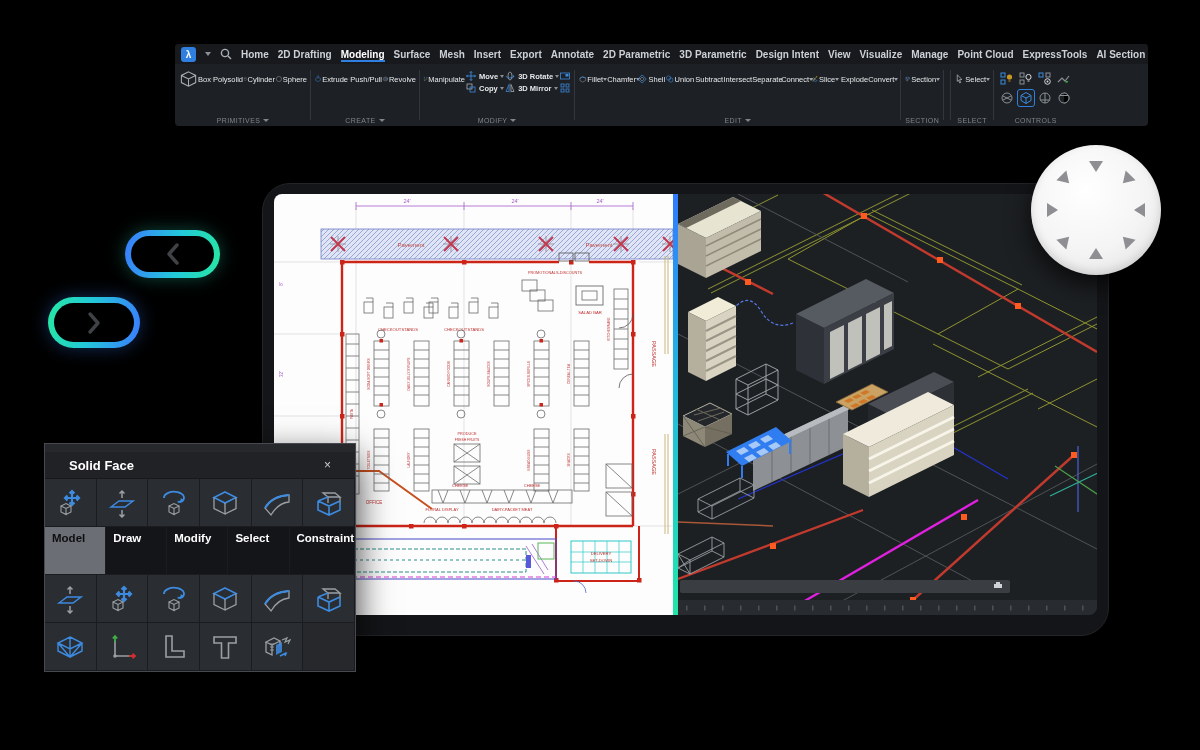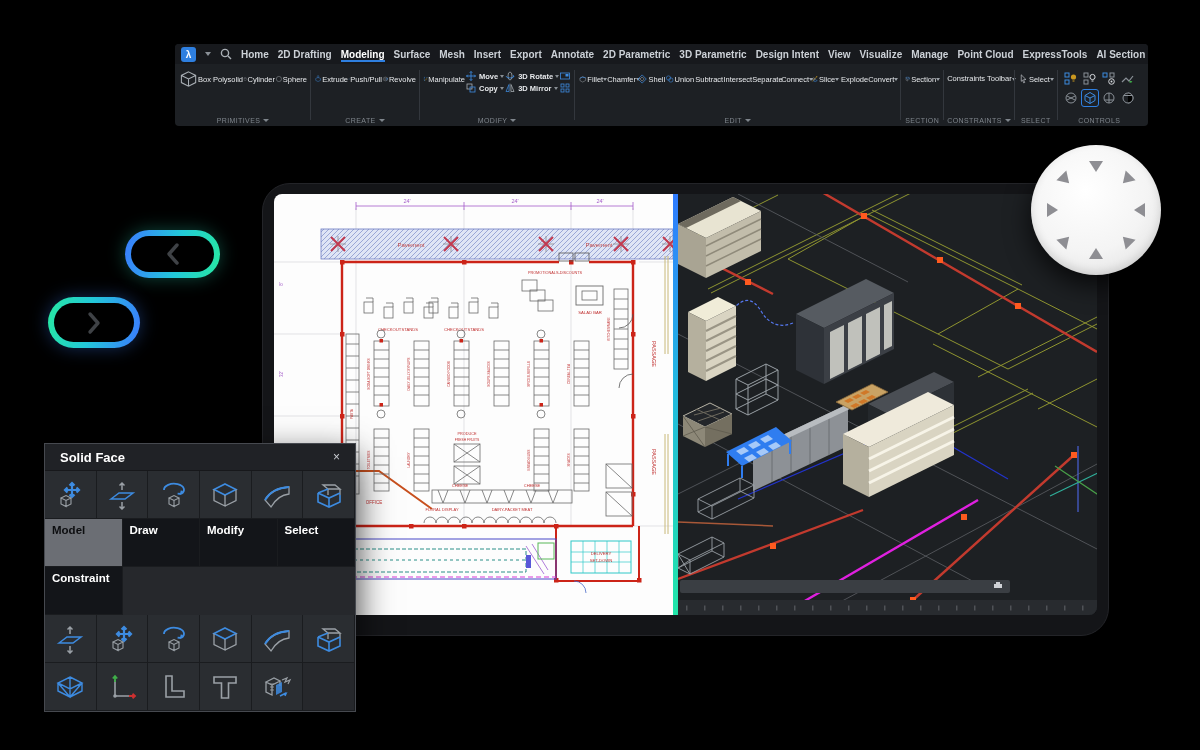--- a/index.html
+++ b/index.html
@@ -63,29 +63,29 @@
   .pill1{left:125px;top:230px;width:95px;height:48px;
     background:linear-gradient(100deg,#3b7bff 0%,#22c8d8 55%,#27e9a2 100%);
     box-shadow:0 0 18px rgba(40,200,170,.35);}
   .pill2{left:48px;top:297px;width:92px;height:51px;
     background:linear-gradient(100deg,#27e9a2 0%,#22c8d8 45%,#3b7bff 100%);
     box-shadow:0 0 18px rgba(60,130,255,.35);}
   
   .sfpanel{position:absolute;left:44px;top:443px;width:310px;background:#26282c;
     border:1px solid #46494f;box-shadow:0 14px 34px rgba(0,0,0,.8);}
   .sf-title{height:26px;display:flex;align-items:center;justify-content:space-between;
-    padding:0 15px;background:#202226;border-bottom:1px solid #17181b;}
+    padding:0 24px;background:#202226;border-bottom:1px solid #17181b;margin-top:8px;}
   .sf-title .t{color:#fff;font-size:13px;font-weight:bold;}
   .sf-close{color:#c9cdd2;font-size:12px;cursor:pointer;line-height:1;}
   .sf-grid{display:grid;grid-template-columns:repeat(6,1fr);}
   .sf-cell{height:47px;display:flex;align-items:center;justify-content:center;
     background:#2a2d31;border-right:1px solid #1a1c1f;border-bottom:1px solid #1a1c1f;cursor:pointer;}
   .sf-cell svg{width:30px;height:30px;}
   .sf-cell.empty{background:#26282c;cursor:default;}
-  .sf-tabs{display:grid;grid-template-columns:repeat(4,1fr);}
+  .sf-tabs{display:grid;grid-template-columns:repeat(5,1fr);}
   .sf-tab{height:48px;background:#131519;color:#fff;font-size:11.5px;font-weight:bold;
     padding:5px 0 0 7px;border-right:1px solid #1a1c1f;border-bottom:1px solid #1a1c1f;cursor:pointer;box-sizing:border-box;}
   .sf-tab.active{background:#6b6e74;color:#0d0e10;}
 </style>
 </head>
 <body>
 
 <div class="ribbon">
   <div class="ribbon-tabs">
     <div class="logo-badge">λ</div>
@@ -362,40 +362,20 @@
           <span class="lbl">Section</span>
             <span class="bcaret"></span>
         </div>
       </div>
       <div class="rglabel">
           <span>SECTION</span>
         </div>
     </div>
     <div class="rsep"></div>
 
-    <div class="rgroup">
-      <div class="rbtns">
-        <div class="rbtn w52">
-          <svg viewBox="0 0 24 24">
-              <ellipse cx="14" cy="6" rx="4.5" ry="2.6" fill="none" stroke="#cc4040" stroke-width="1.3"></ellipse>
-              <rect x="4" y="11" width="11" height="6" rx="1" fill="none" stroke="#aab0b6" stroke-width="1.2"></rect>
-              <circle cx="7" cy="14" r="1" fill="#aab0b6"></circle>
-              <circle cx="10.5" cy="14" r="1" fill="#aab0b6"></circle>
-              <circle cx="18" cy="15" r="2.6" fill="none" stroke="#c9971f" stroke-width="1.3"></circle>
-              <path d="M17 18.5 h2 M17.4 20 h1.2" stroke="#c9971f" stroke-width="1.1"></path>
-            </svg>
-          <span class="lbl two-line">Constraints Toolbar</span>
-            <span class="bcaret"></span>
-        </div>
-      </div>
-      <div class="rglabel">
-          <span>CONSTRAINTS</span>
-          <span class="gcaret"></span>
-        </div>
-    </div>
     <div class="rsep"></div>
 
     <div class="rgroup">
       <div class="rbtns">
         <div class="rbtn w36">
           <svg viewBox="0 0 24 24">
               <path d="M7 3 L17 13 L12 13.5 L14.5 19.5 L12.3 20.4 L9.8 14.6 L7 17 Z" fill="none" stroke="#d6d9dd" stroke-width="1.3"></path>
             </svg>
           <span class="lbl">Select</span>
             <span class="bcaret"></span>

